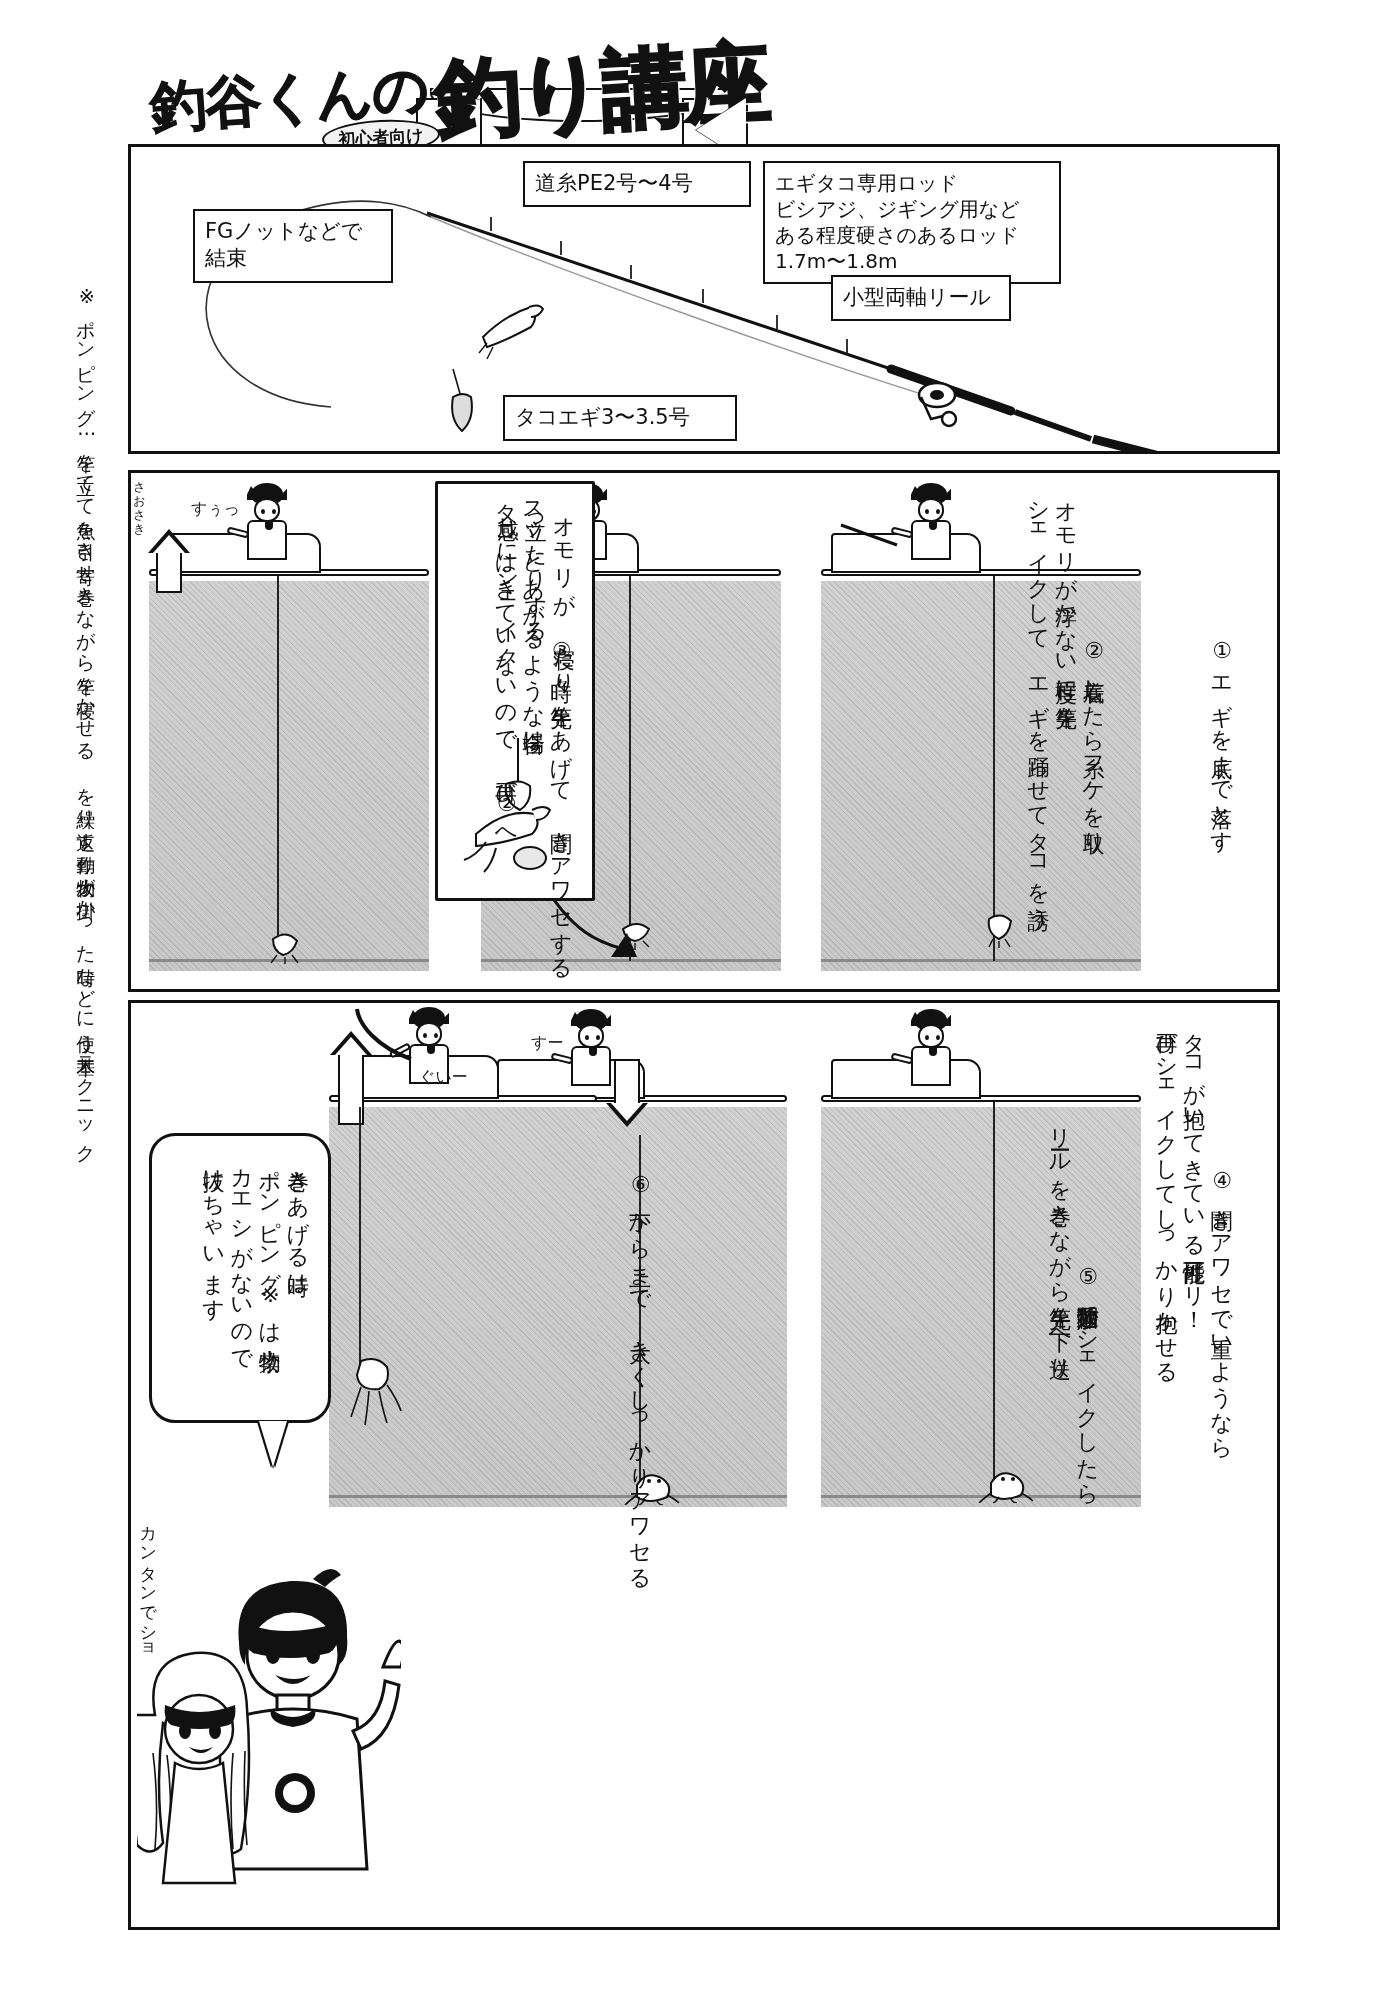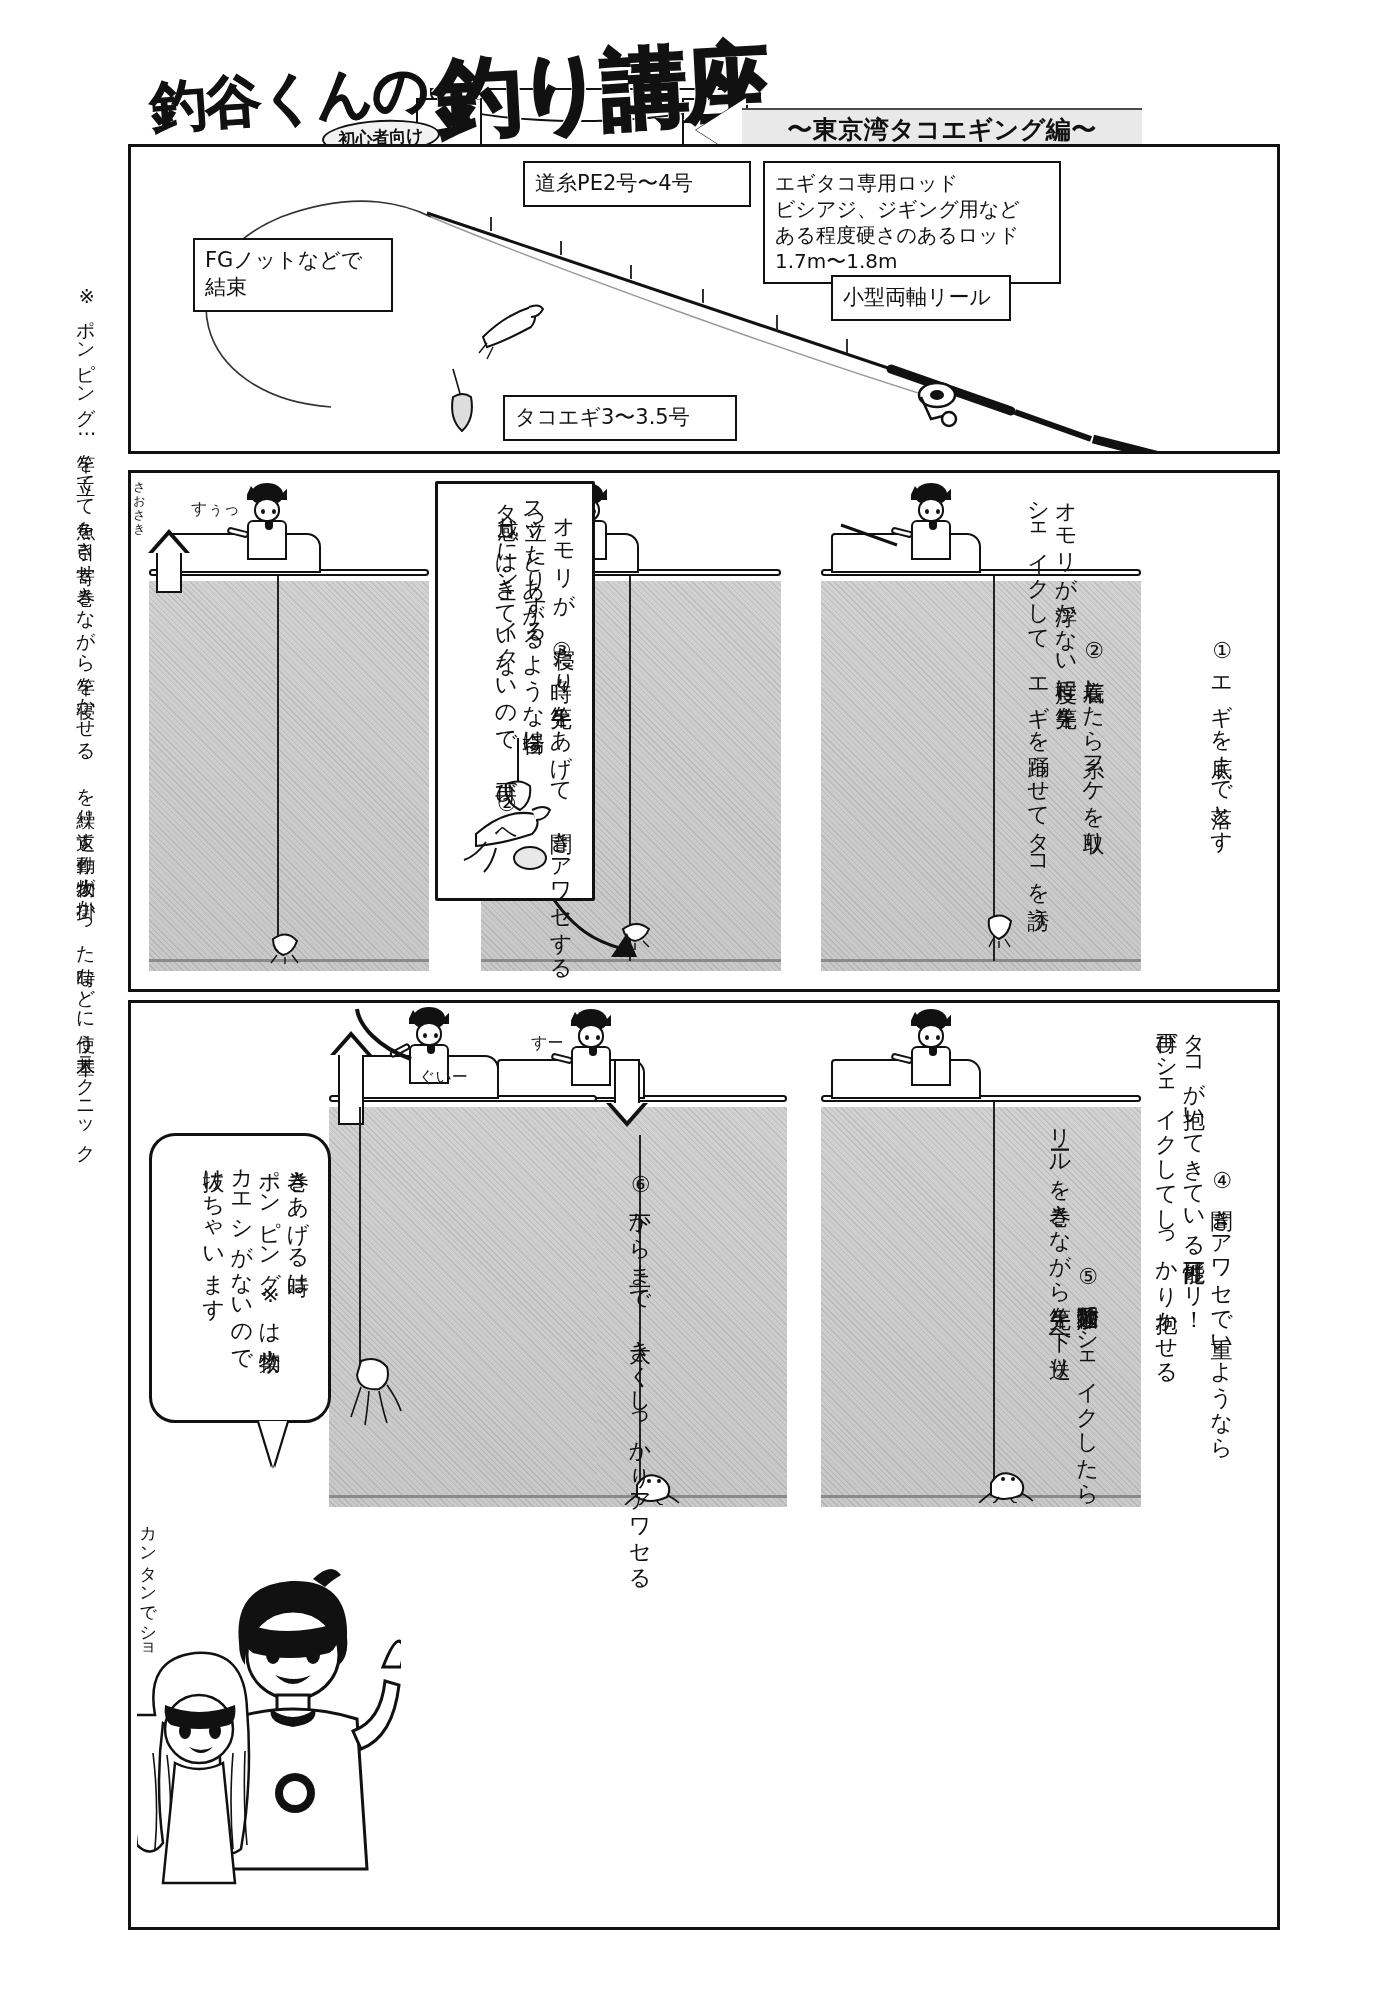--- a/index.html
+++ b/index.html
@@ -278,21 +278,20 @@
   <div class="margin-note vtext">※ポンピング…竿を立てて魚を引き寄せ巻きながら竿を寝かせる を繰り返す動作 大物が掛かった時などに使う基本テクニック</div>
 
   <div class="title-wrap">
     <div class="ribbon-band"></div>
     <div class="ribbon-l"></div>
     <div class="ribbon-r"></div>
     <div class="title-main htext">釣谷くんの</div>
     <div class="title-big htext">釣り講座</div>
     <div class="title-badge">初心者向け</div>
     <div class="banner-tail"></div>
-    <div class="banner">〜東京湾タコエギング編〜</div>
   </div>
 
   <div class="panel panel-1">
 
     <svg width="1146" height="304" viewBox="0 0 1146 304" style="position:absolute;left:0;top:0">
 
       <path d="M 200 260 C 60 250 30 120 150 70 C 230 40 280 60 300 70" fill="none" stroke="#333" stroke-width="1.6"></path>
       <path d="M 300 70 C 420 120 640 200 800 250" fill="none" stroke="#999" stroke-width="1.4"></path>
 
       <path d="M 296 66 L 760 222" fill="none" stroke="#111" stroke-width="3"></path>
@@ -324,21 +323,21 @@
       <g>
         <path d="M 352 190 q 22 -22 48 -30 q 8 10 0 20 q -26 14 -44 20 z" fill="#fff" stroke="#111" stroke-width="2"></path>
         <path d="M 398 160 q 10 -4 14 2 q -4 8 -12 8" fill="#fff" stroke="#111" stroke-width="2"></path>
         <g stroke="#111" stroke-width="1.4">
           <line x1="356" y1="196" x2="348" y2="206"></line>
           <line x1="362" y1="200" x2="356" y2="212"></line>
         </g>
       </g>
     </svg>
 
-    <div class="callout" style="left:62px;  top:62px;  width:200px;margin-top:29px;">FGノットなどで
+    <div class="callout" style="left:62px;  top:62px;  width:200px;">FGノットなどで
 結束</div>
     <div class="callout" style="left:392px; top:14px;  width:228px;">道糸PE2号〜4号</div>
     <div class="callout" style="left:632px; top:2px;   width:298px; font-size:20px;margin-top:12px;">エギタコ専用ロッド
 ビシアジ、ジギング用など
 ある程度硬さのあるロッド
 1.7m〜1.8m</div>
     <div class="callout" style="left:700px; top:128px; width:180px;">小型両軸リール</div>
     <div class="callout" style="left:372px; top:248px; width:234px;">タコエギ3〜3.5号</div>
   </div>
 

